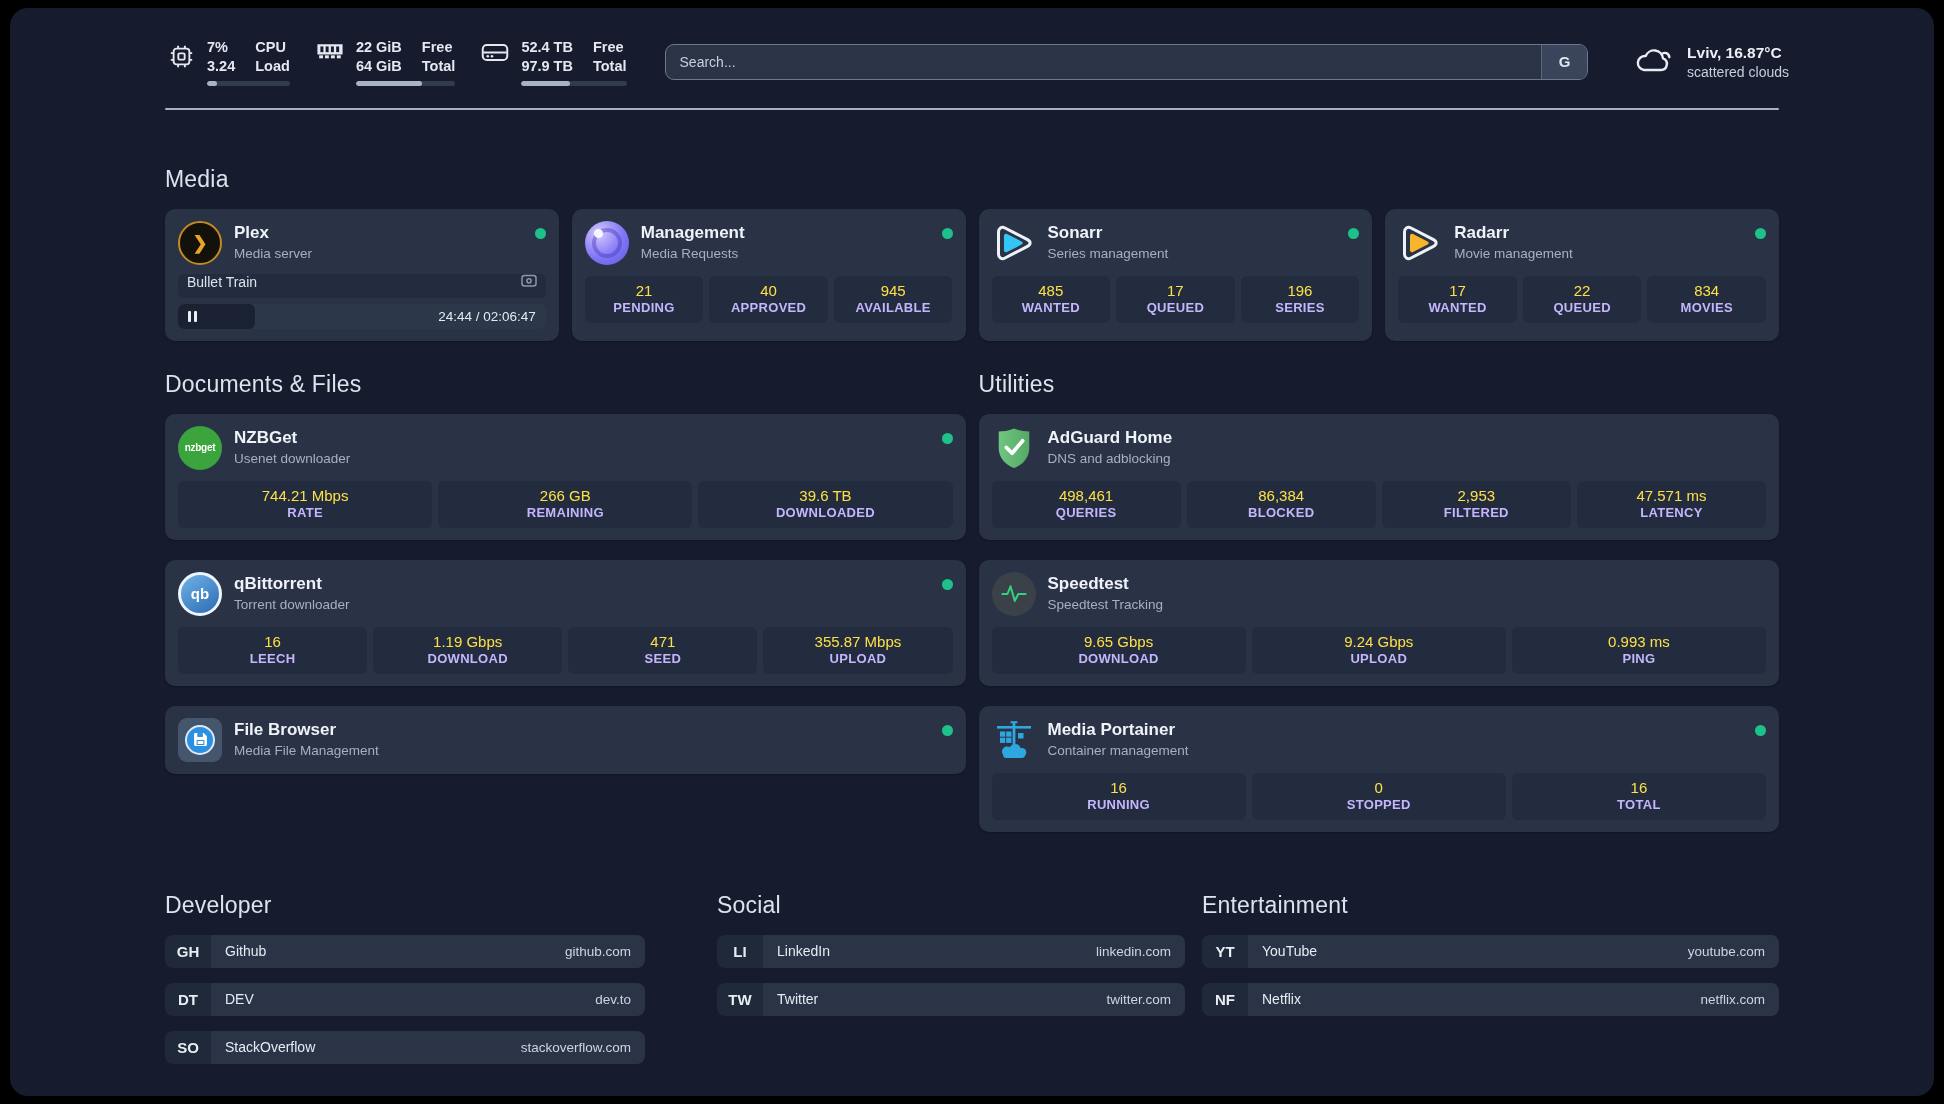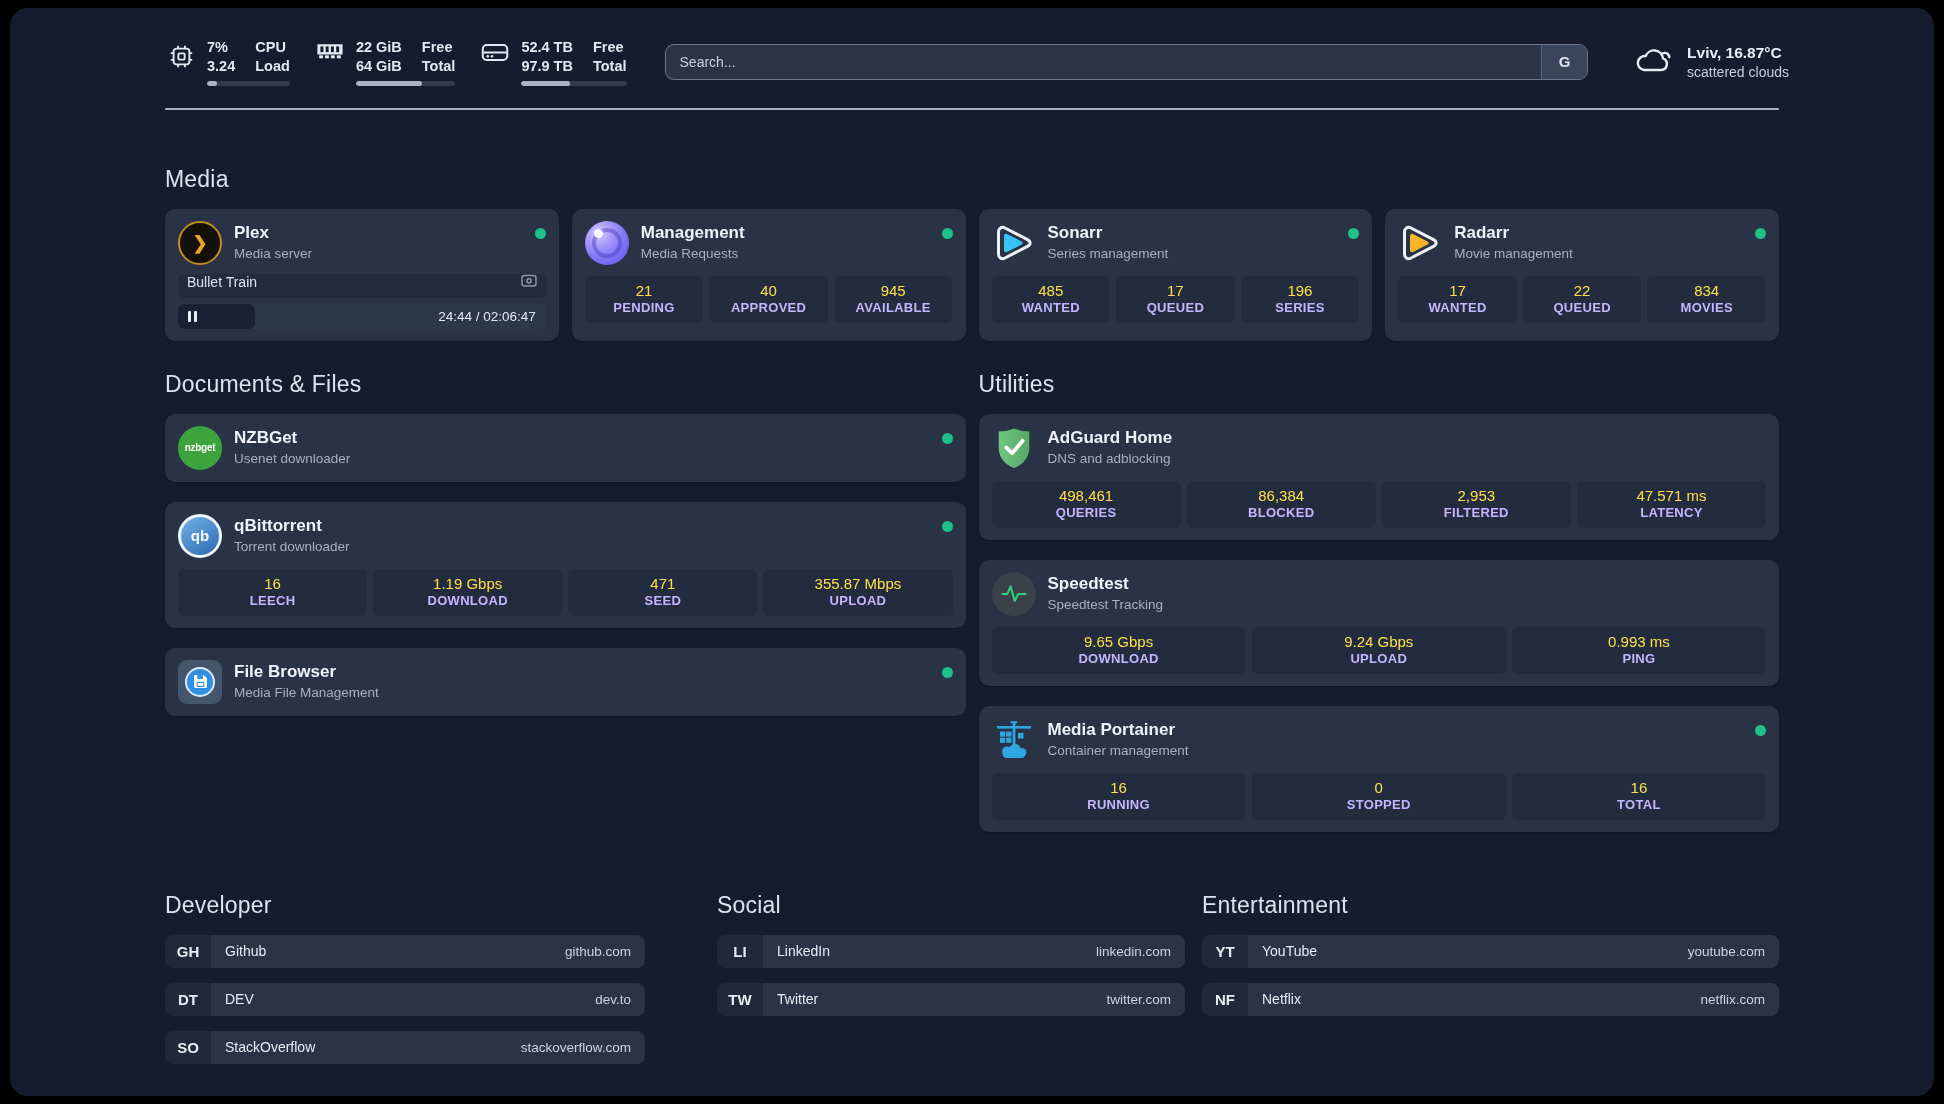--- a/index.html
+++ b/index.html
@@ -331,20 +331,34 @@
           <div class="card-head">
             <div class="app-icon icon-nzbget">
                 <span>nzbget</span>
               </div>
             <div class="app-text">
               <div class="app-name">NZBGet</div>
               <div class="app-desc">Usenet downloader</div>
             </div>
             <span class="dot"></span>
           </div>
+          <div class="tiles">
+            <div class="tile">
+              <div class="tile-value">744.21 Mbps</div>
+              <div class="tile-label">RATE</div>
+            </div>
+            <div class="tile">
+              <div class="tile-value">266 GB</div>
+              <div class="tile-label">REMAINING</div>
+            </div>
+            <div class="tile">
+              <div class="tile-value">39.6 TB</div>
+              <div class="tile-label">DOWNLOADED</div>
+            </div>
+          </div>
         </div>
 
         <div class="card">
           <div class="card-head">
             <div class="app-icon icon-qb">
                 <span>qb</span>
               </div>
             <div class="app-text">
               <div class="app-name">qBittorrent</div>
               <div class="app-desc">Torrent downloader</div>

